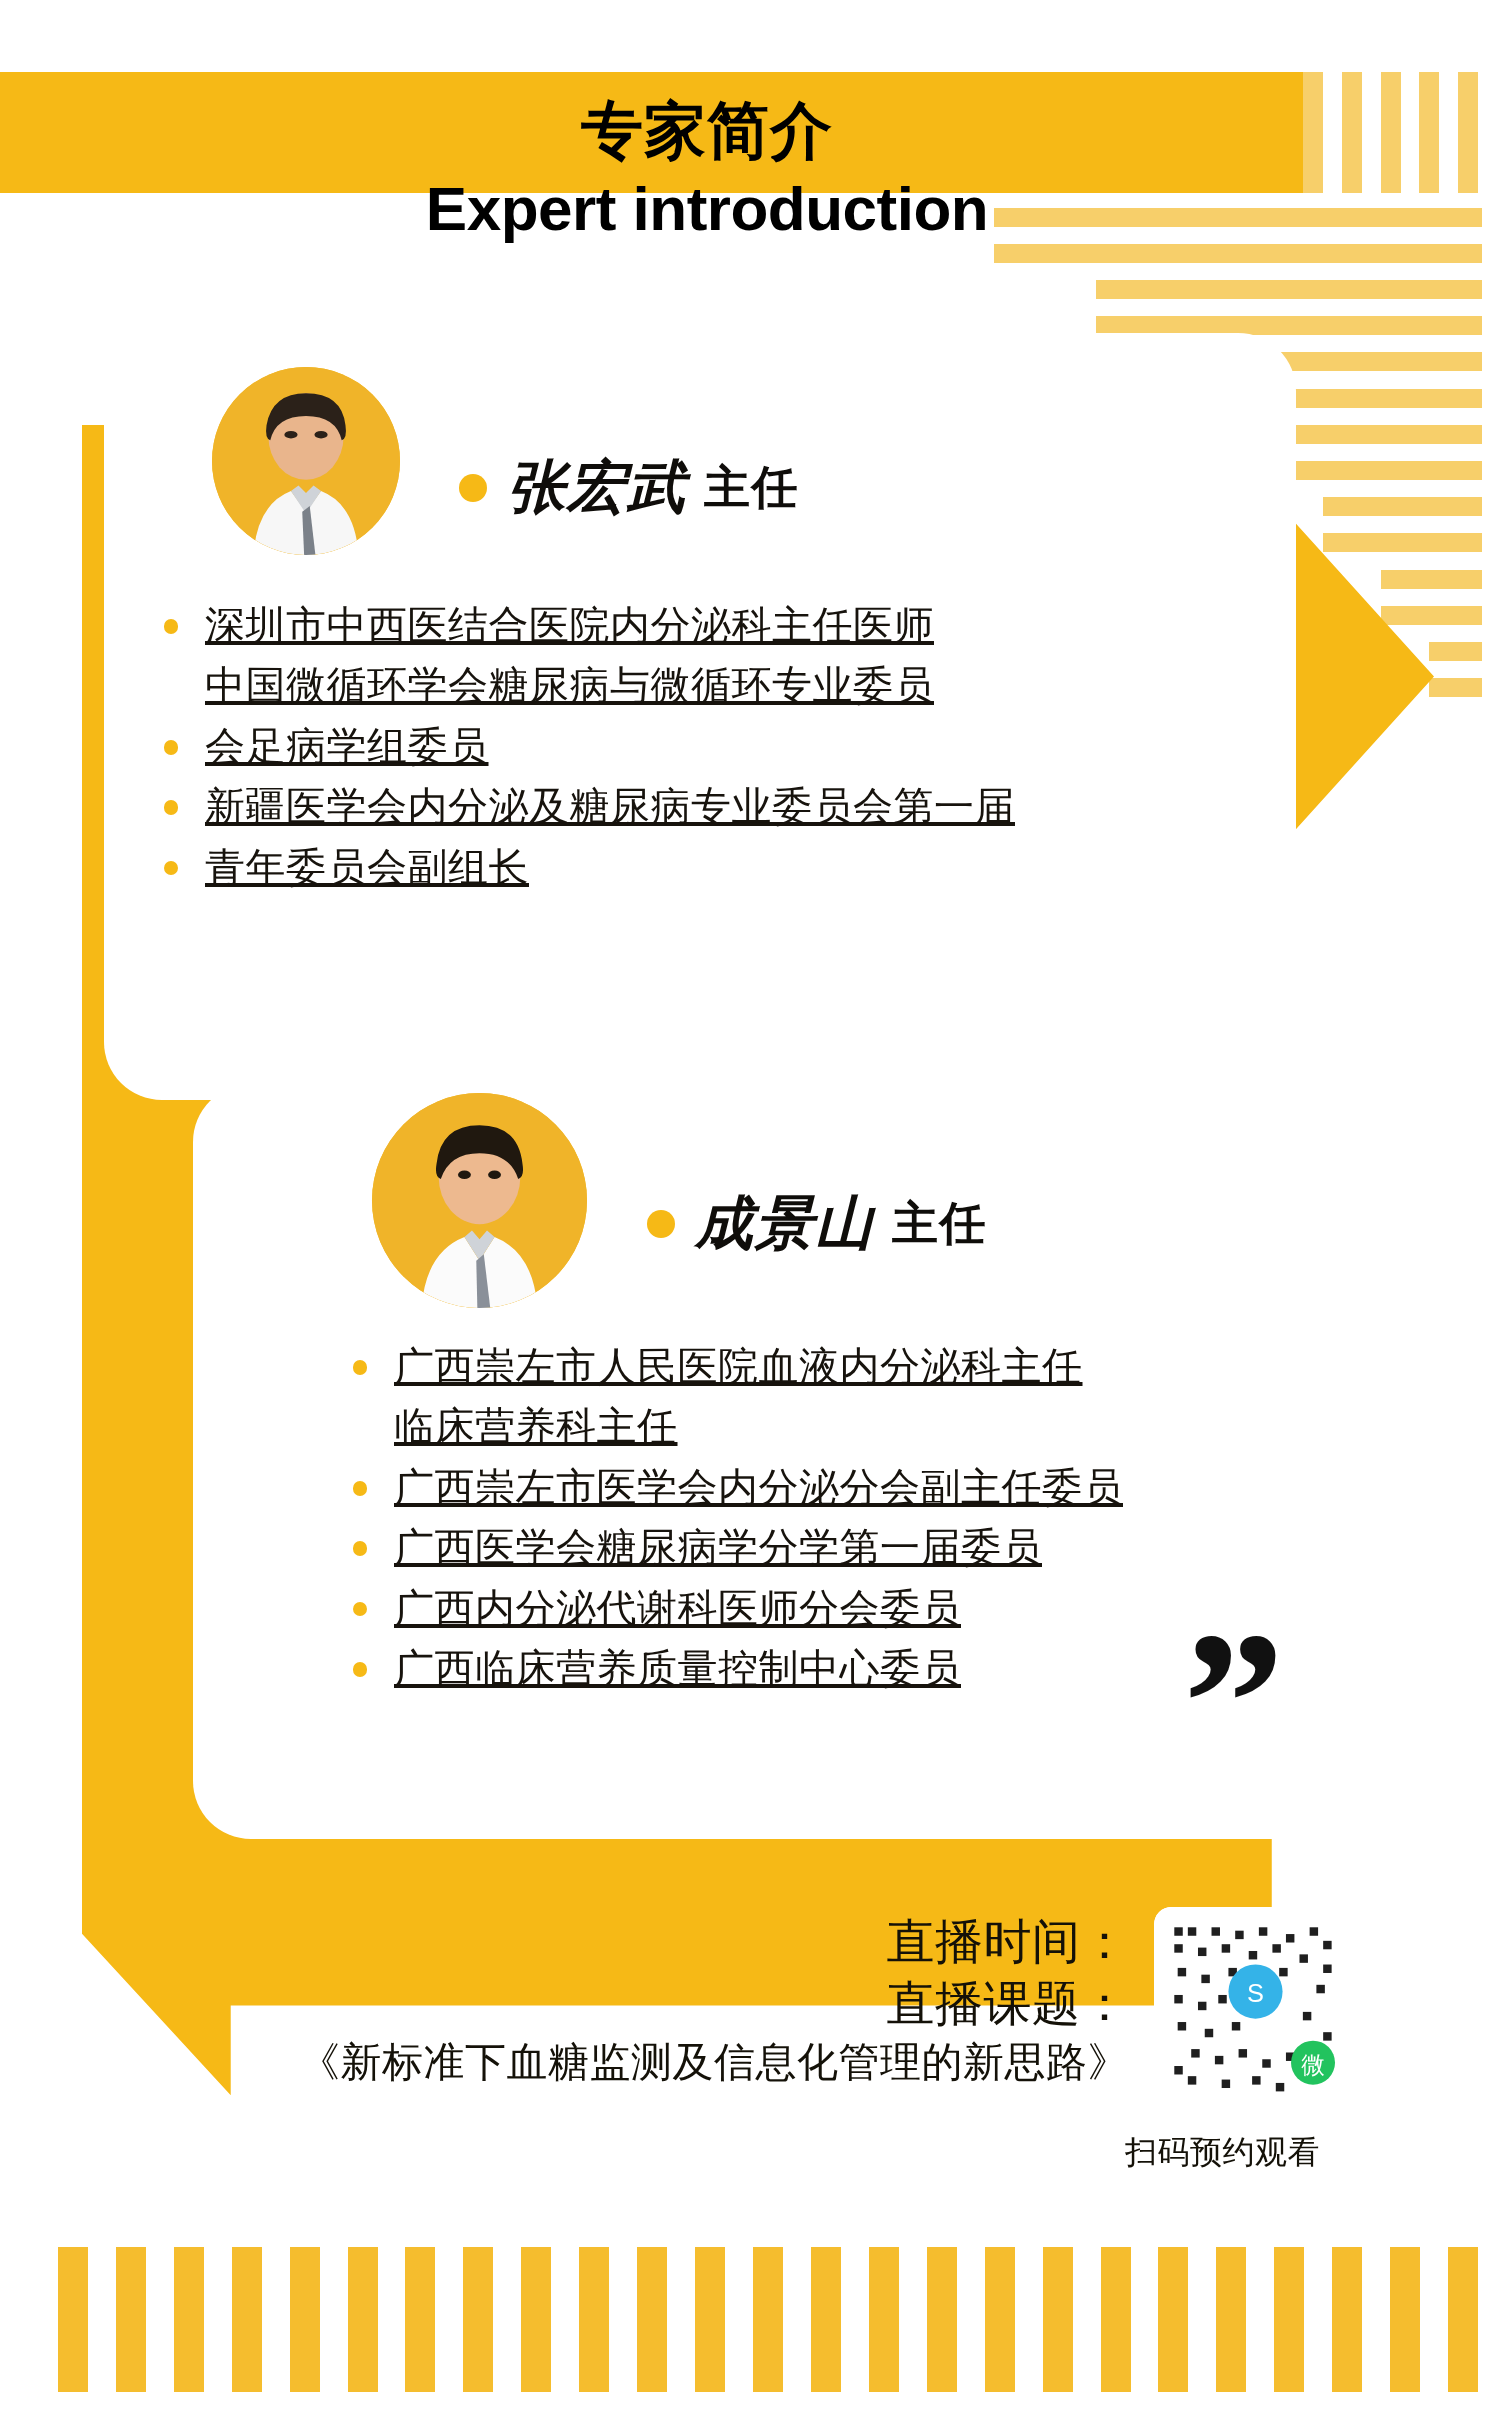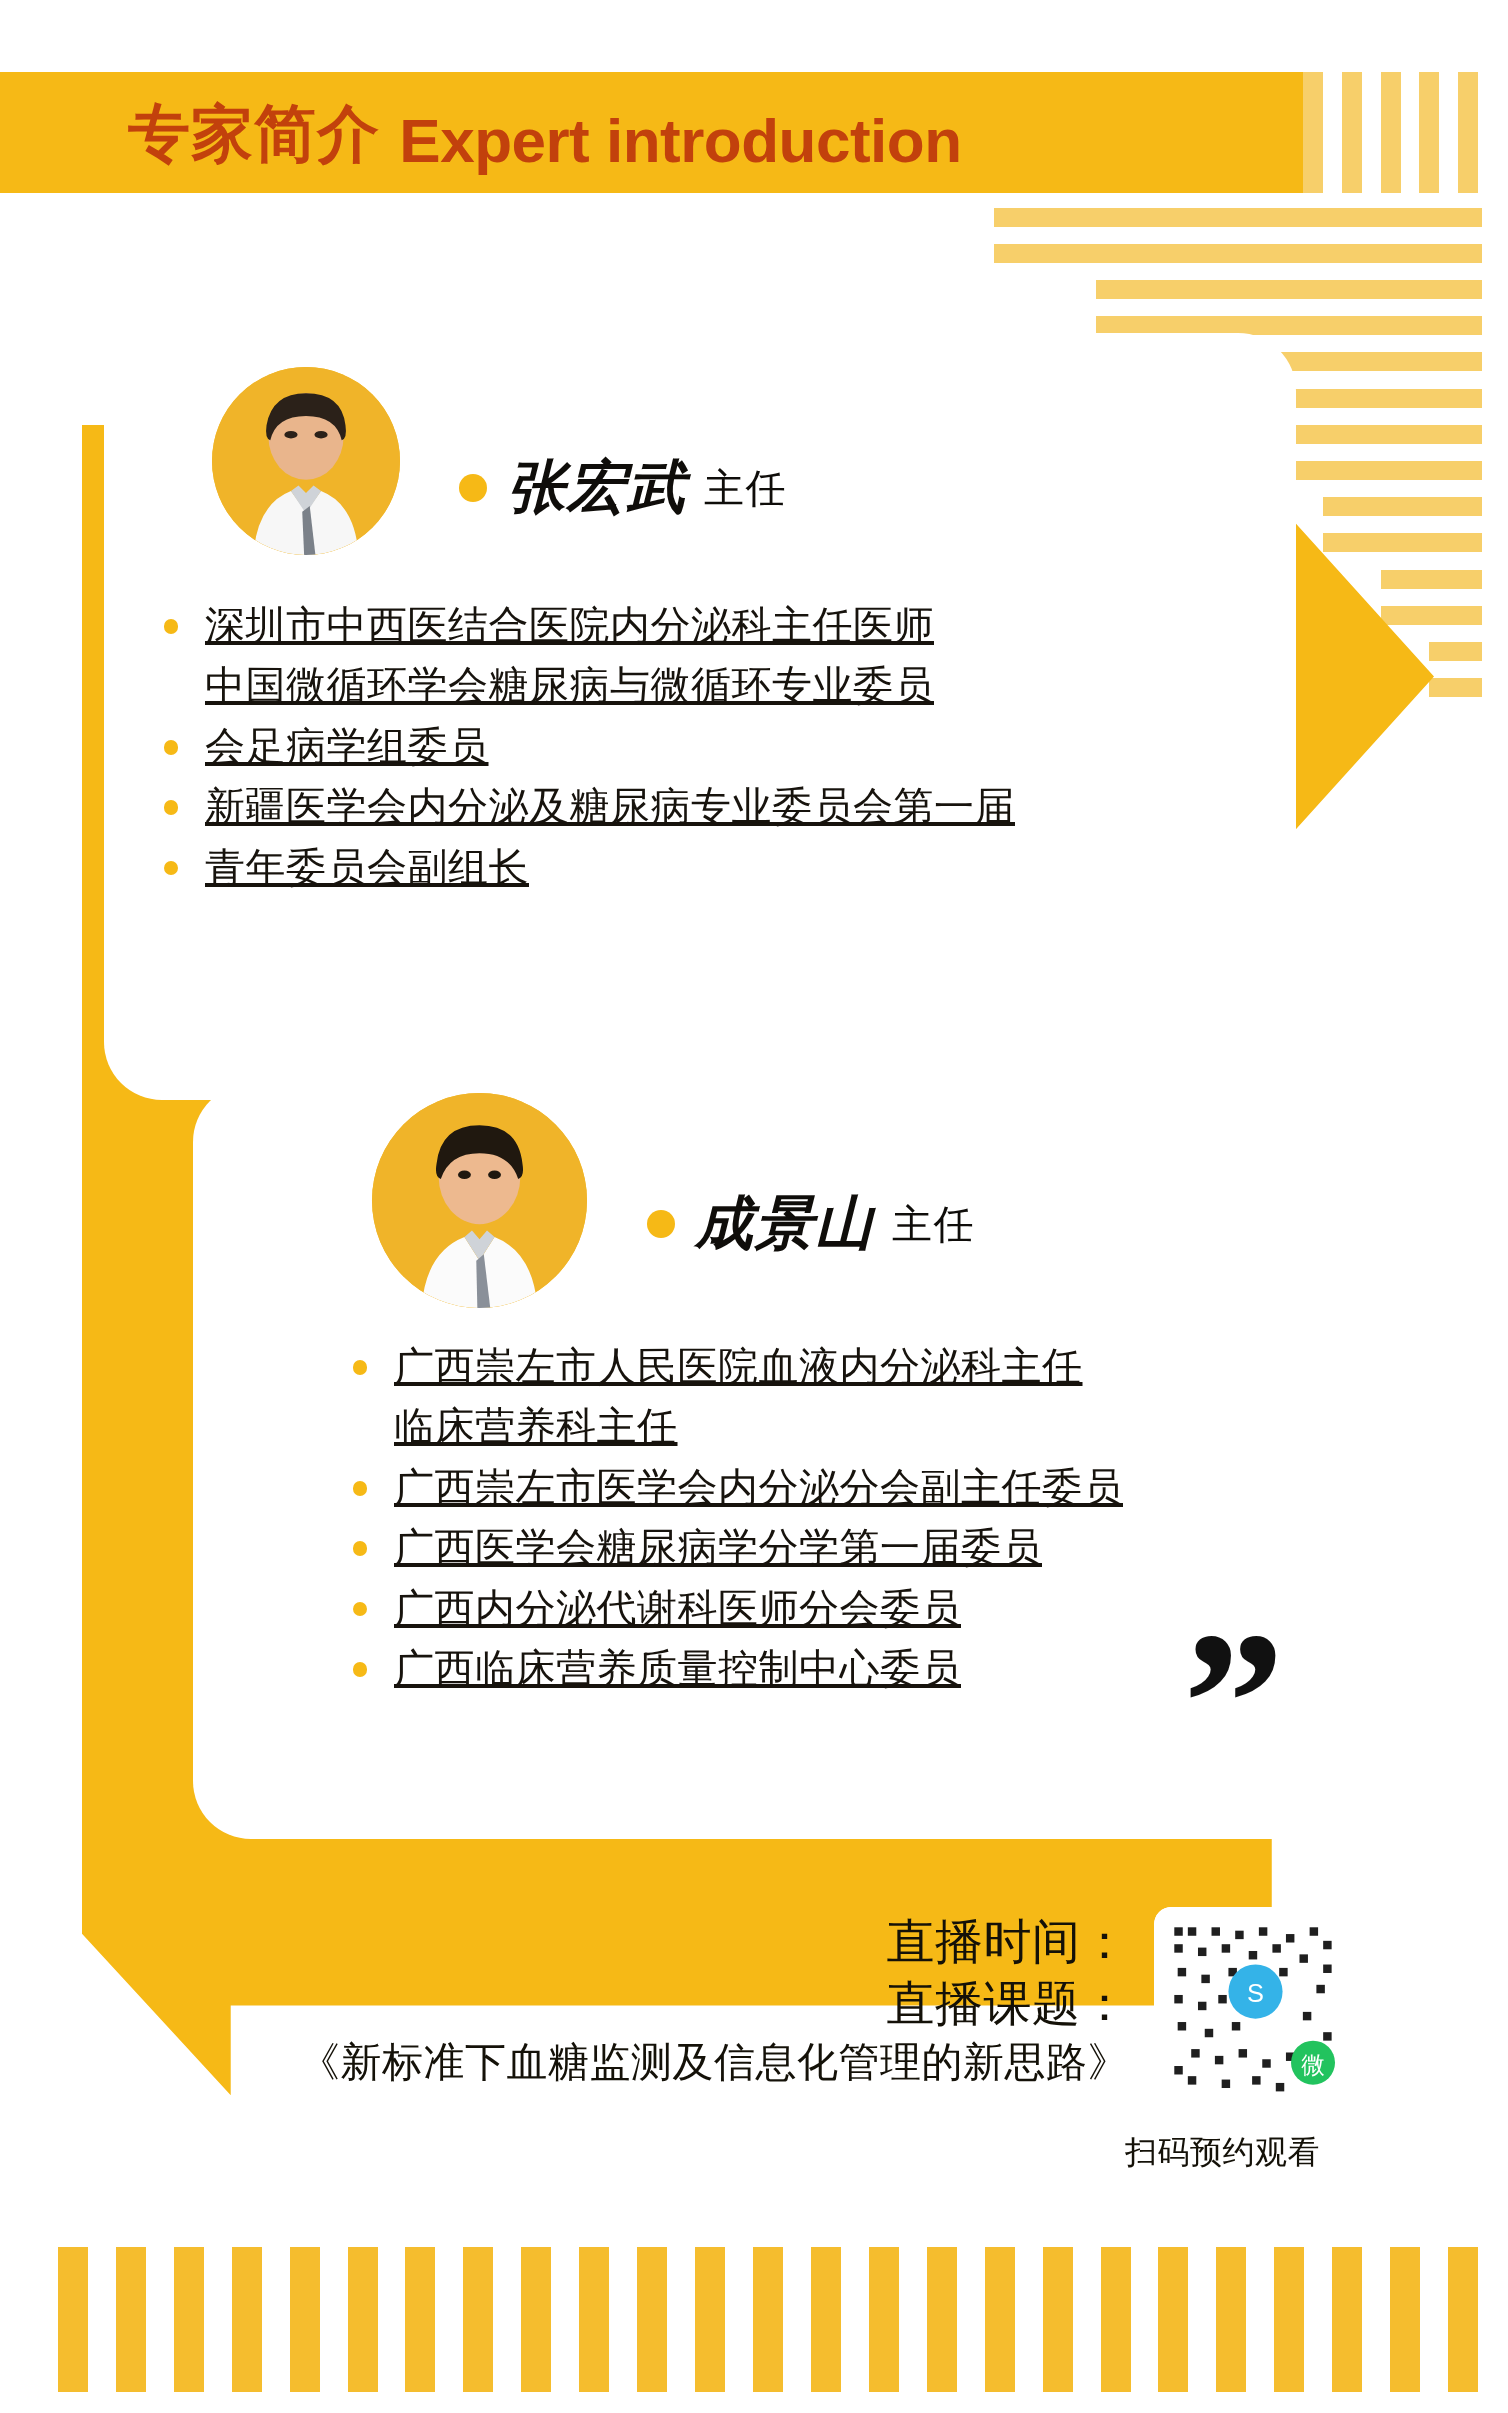--- a/index.html
+++ b/index.html
@@ -35,26 +35,27 @@
     height: 121px;
     background: #f6b916;
   }
   .header-title {
     position: absolute;
     left: 128px;
     top: 89px;
     width: 1158px;
     height: 87px;
     display: flex;
-    align-items: flex-end;
+    align-items: center;
     font-size: 62px;
     font-weight: bold;
-    color: #c2410c;
+    color: #000000;
     letter-spacing: 1px;
     white-space: nowrap;
+    flex-direction: column;
   }
   .header-title .en {
     font-family: "Liberation Sans", sans-serif;
     font-weight: bold;
     letter-spacing: -0.5px;
   }
 
   
   .arrow-shape {
     position: absolute;
@@ -123,22 +124,22 @@
     flex: none;
   }
   .doc-name {
     font-size: 58px;
     font-weight: bold;
     color: #0f0d0a;
     letter-spacing: 1.9px;
     font-style: italic;
   }
   .doc-title {
-    font-size: 40px;
-    font-weight: normal;
+    font-size: 46px;
+    font-weight: bold;
     color: #0f0d0a;
     margin-left: 17.4px;
     letter-spacing: 1.4px;
   }
 
   
   .bio-list {
     position: absolute;
     list-style: none;
     margin: 0;

